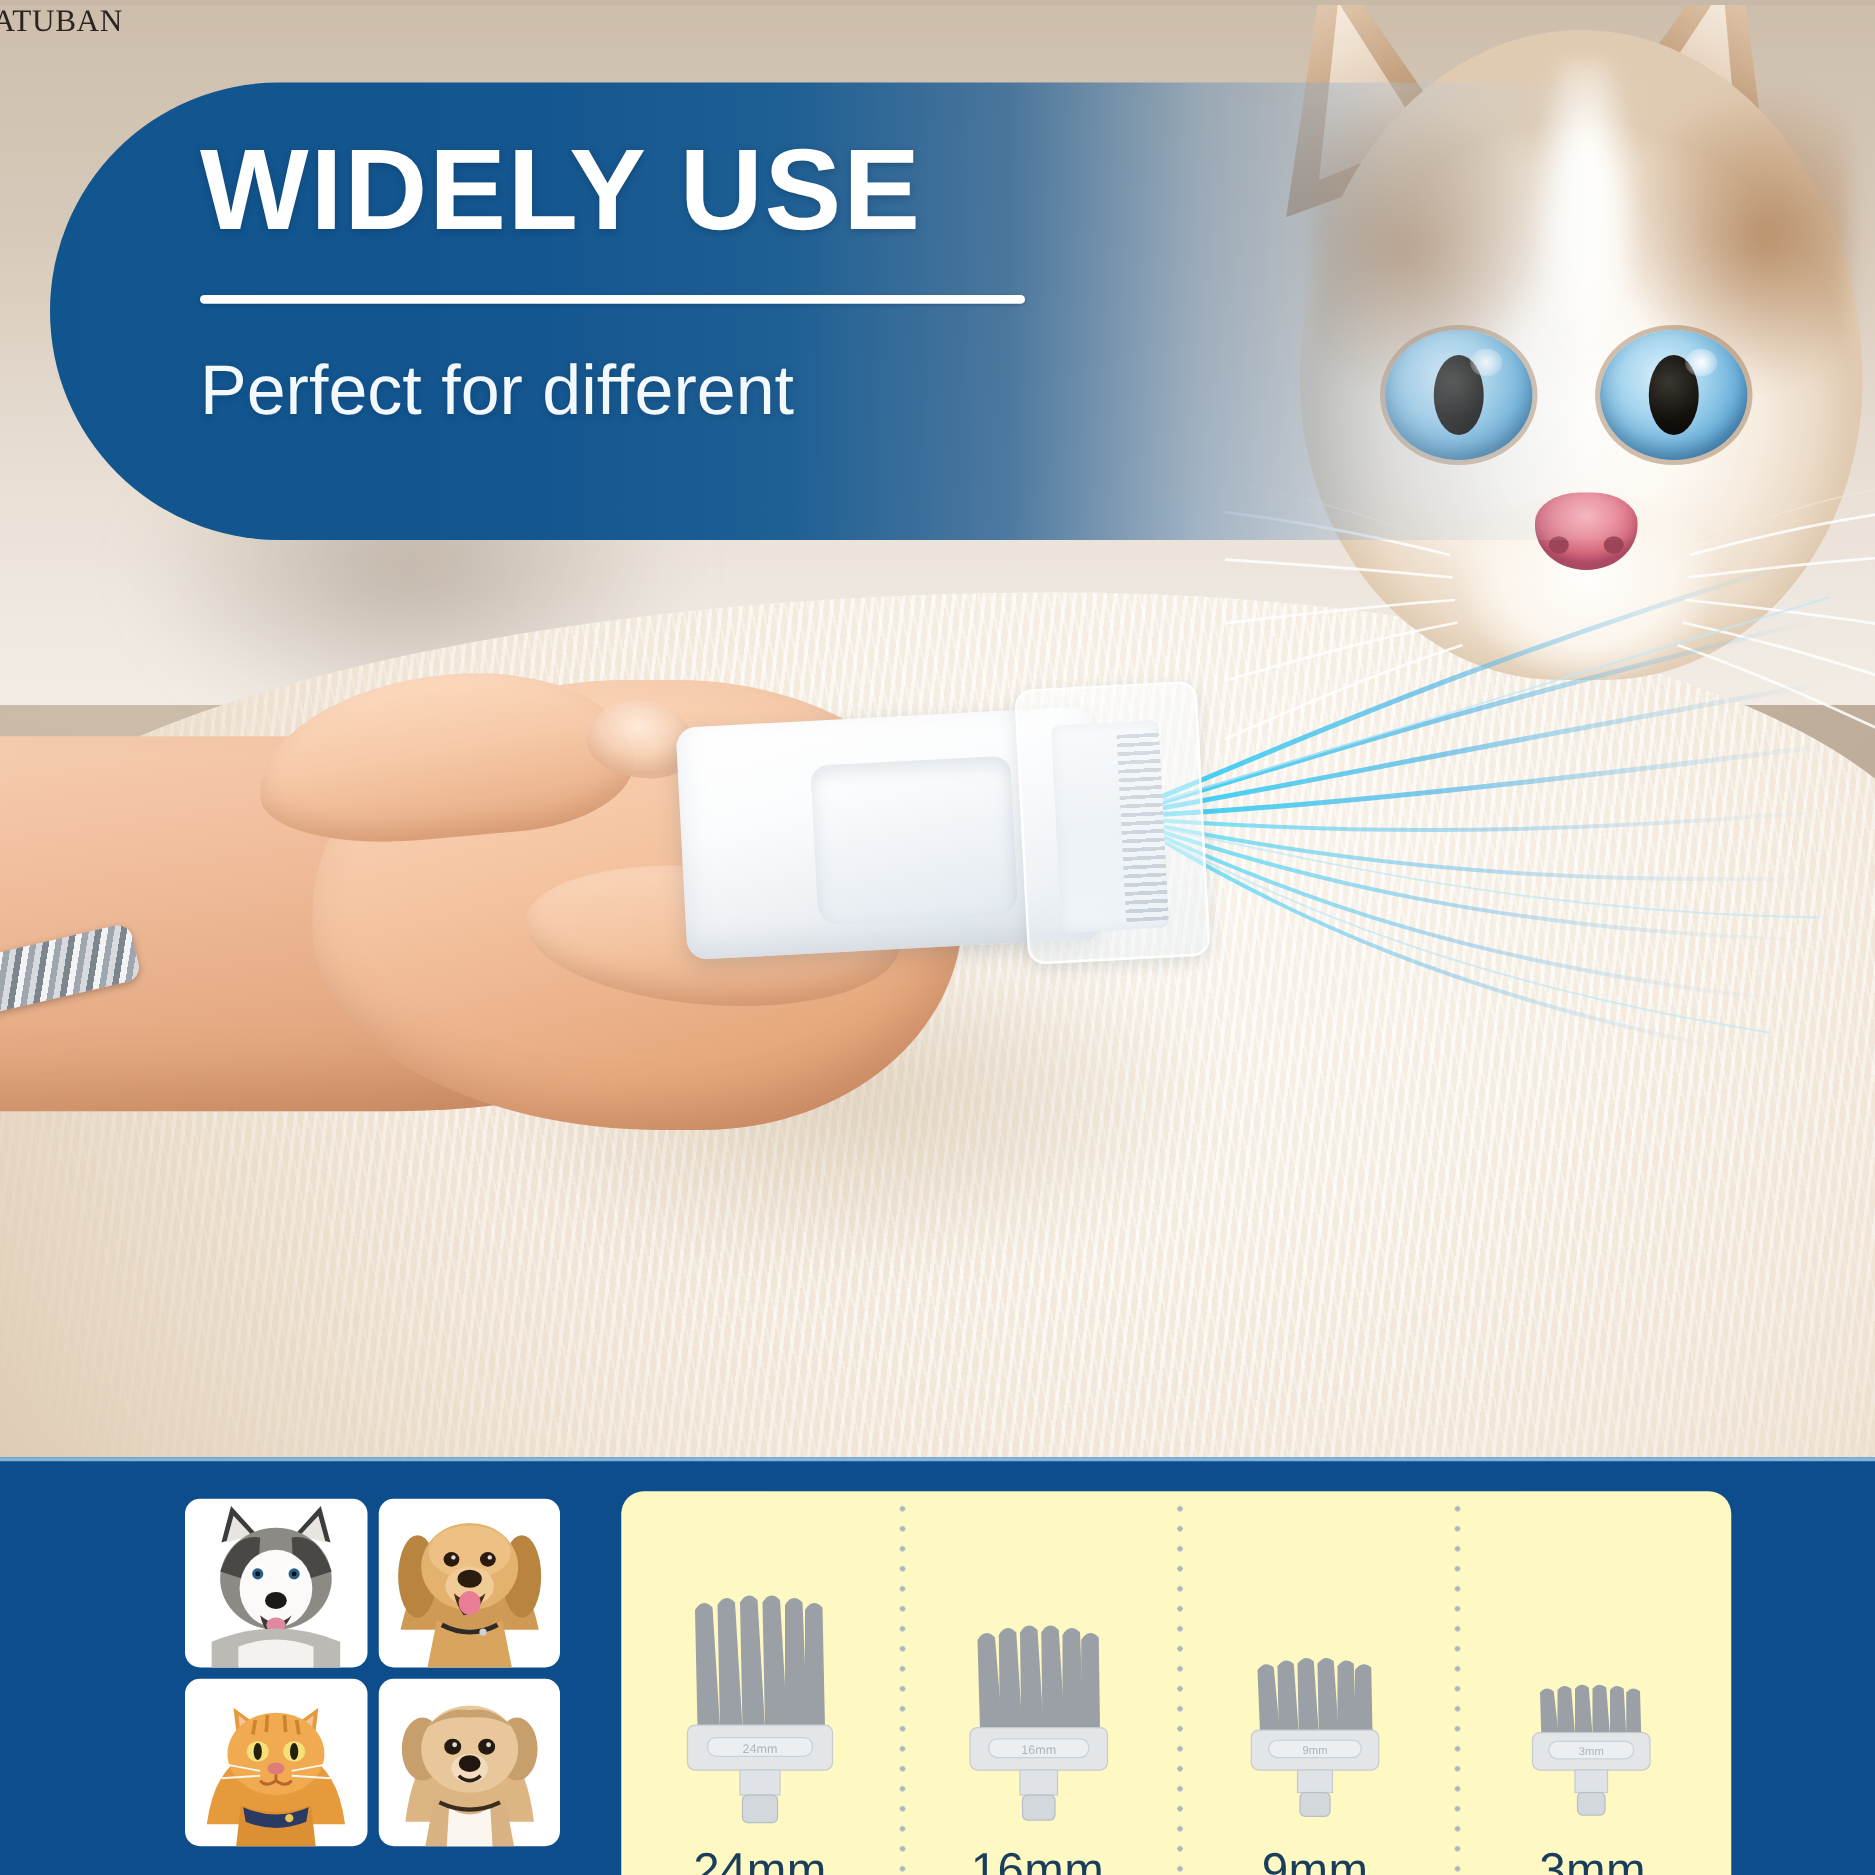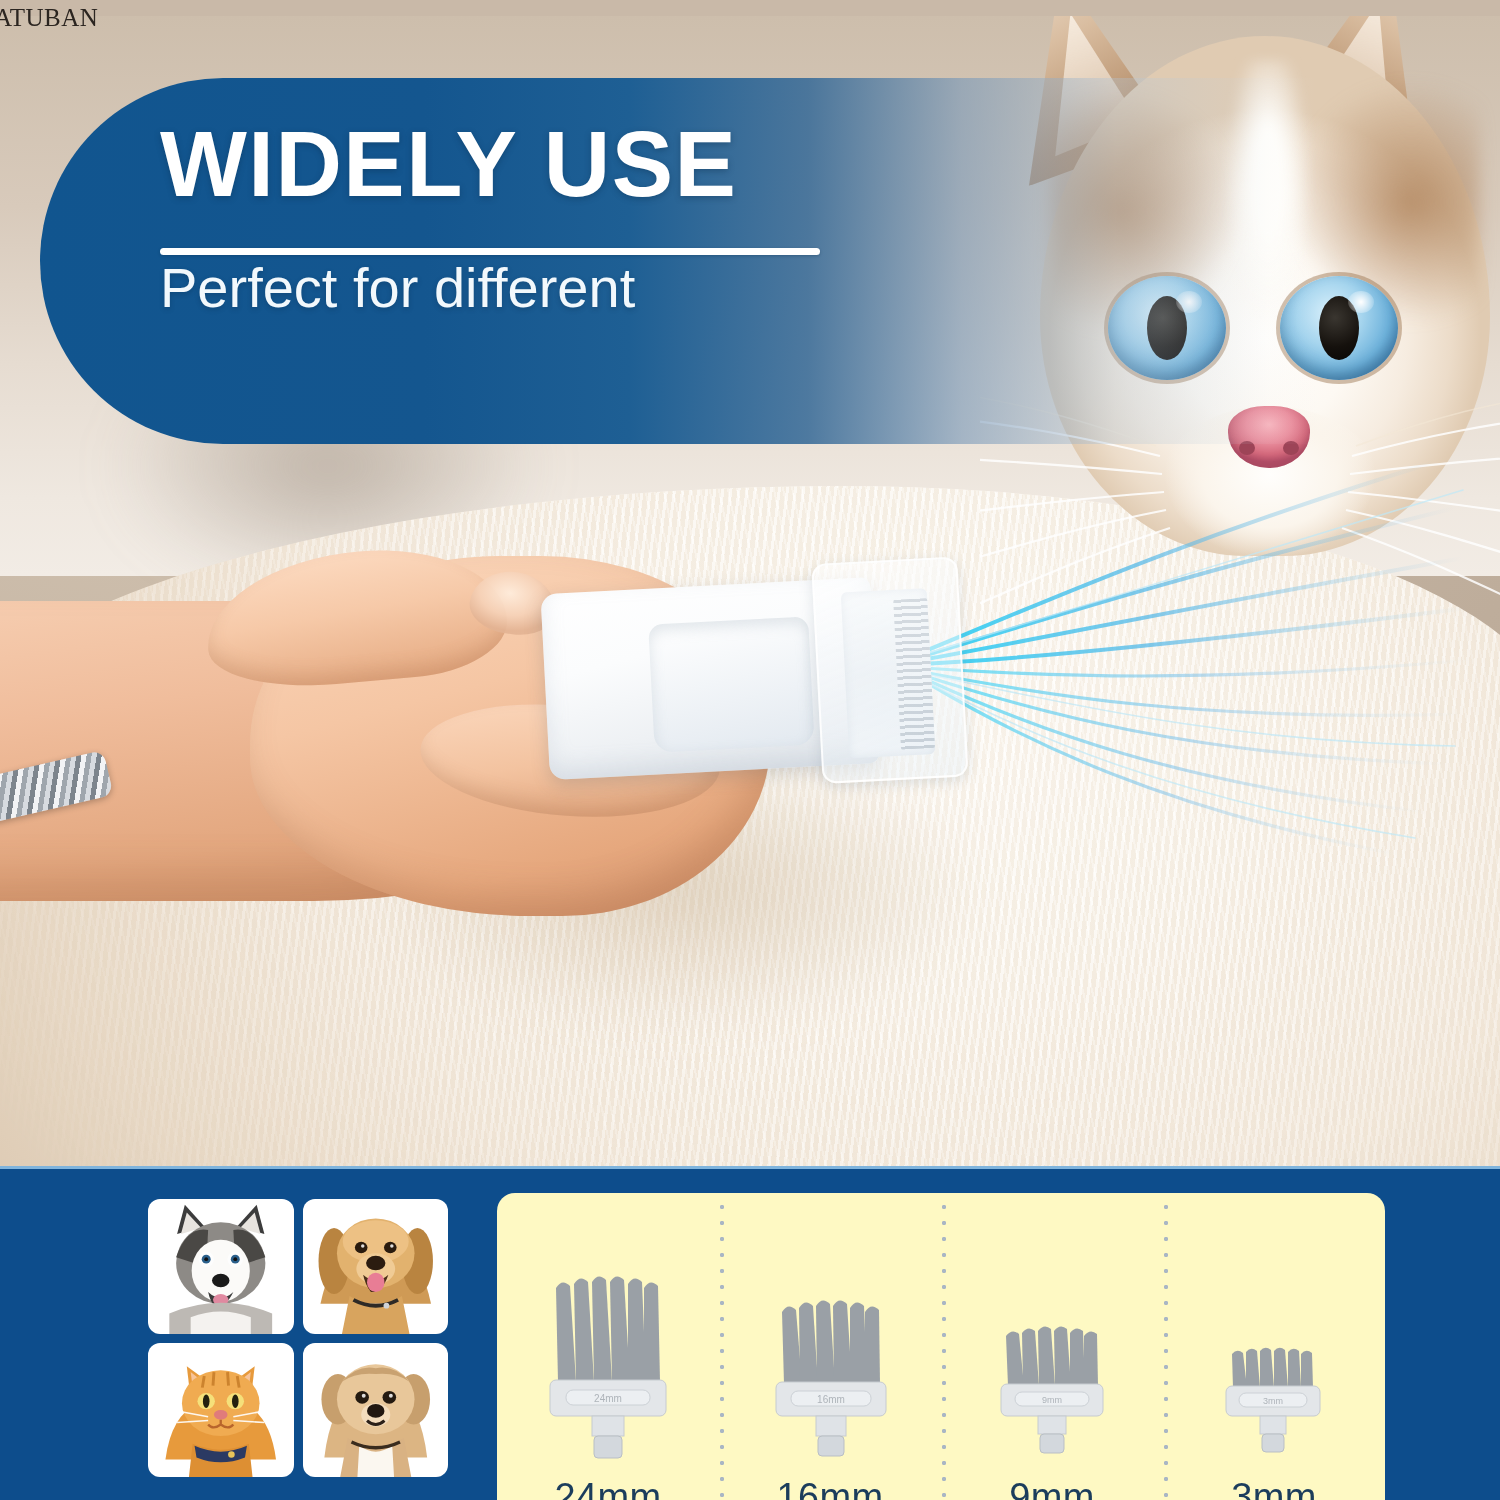--- a/index.html
+++ b/index.html
@@ -8,21 +8,21 @@
     font-family:"Liberation Sans", sans-serif;
     background:#c9b9a8;
     position:relative;
   }
 
   
   #stage { position:absolute; inset:0; width:1500px; height:1500px; overflow:hidden; }
 
   
   .hero {
-    position:absolute; left:0; top:16px; width:1500px; height:1427px;
+    position:absolute; left:0; top:4px; width:1500px; height:1427px;
     overflow:hidden;
     background:
       radial-gradient(120% 90% at 18% 8%, #d6c7b6 0%, #cfc0ae 28%, #c4b4a2 55%, #b8a694 100%);
   }
   
   .hero-wall {
     position:absolute; left:0; top:0; width:1500px; height:560px;
     background:
       linear-gradient(180deg,#cdbeac 0%, #d8cabb 34%, #e6dcd1 62%, #efe8e0 86%, #f2ecE5 100%);
   }
@@ -209,21 +209,21 @@
   .banner-inner{ position:absolute; left:120px; top:40px; right:40px; bottom:24px; }
   .headline{
     font-size:92px; font-weight:bold; color:#ffffff; letter-spacing:1.5px;
     line-height:1; text-shadow:0 2px 6px rgba(10,40,70,.35);
   }
   .rule{
     margin-top:38px; width:660px; height:7px; background:#ffffff; border-radius:4px;
     box-shadow:0 1px 3px rgba(10,40,70,.3);
   }
   .subline{
-    font-size:56px; font-weight:300; color:#f2f8fc; line-height:1.18;
+    margin-top:36px; font-size:56px; font-weight:300; color:#f2f8fc; line-height:1.18;
     text-shadow:0 2px 5px rgba(10,40,70,.3);
   }
 
   
   .watermark{
     position:absolute; left:-6px; top:4px; z-index:40;
     font-family:"Liberation Serif", serif; font-size:25px; color:#2b2520; letter-spacing:.5px;
   }
 
   

